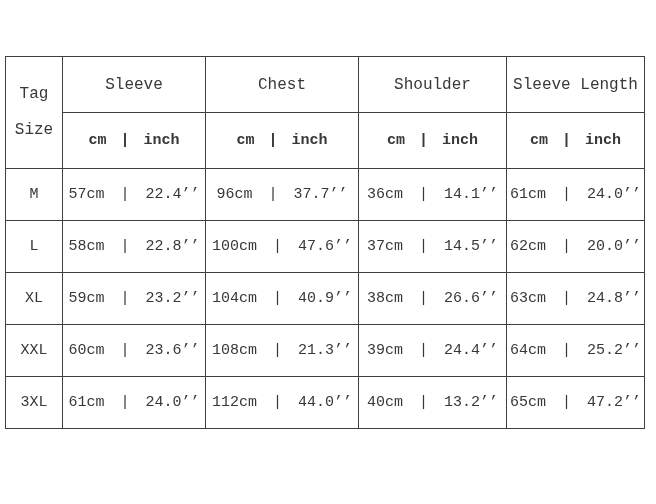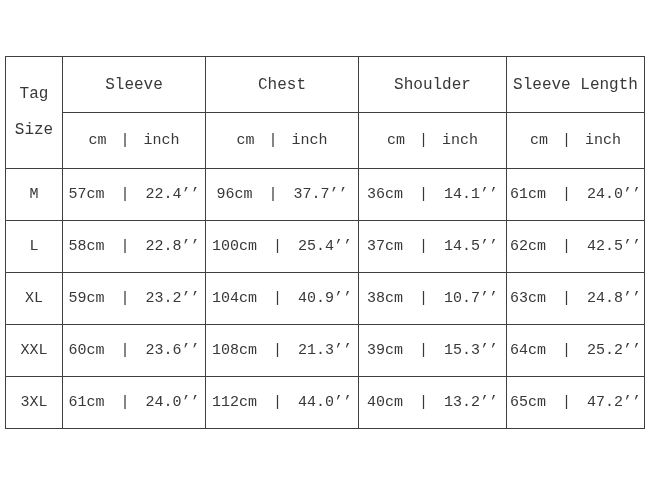--- a/index.html
+++ b/index.html
@@ -22,21 +22,21 @@
     white-space: pre;
     overflow: hidden;
   }
   .col-tag    { width: 57px;  }
   .col-length { width: 143px; }
   .col-chest  { width: 153px; }
   .col-shoulder { width: 148px; }
   .col-sleeve { width: 138px; }
 
   tr.header-row-1 th { height: 56px; font-size: 16px; }
-  tr.header-row-2 th { height: 56px; font-size: 15px; word-spacing: 5px; }
+  tr.header-row-2 th { height: 56px; font-size: 15px; word-spacing: 5px; font-weight: bold; }
   tr.data-row td     { height: 52px; font-size: 15px; word-spacing: 7px; }
 
   th.tag-size-cell {
     font-size: 16px;
     line-height: 2.2;
     white-space: normal;
     word-spacing: normal;
     padding: 0 6px;
     margin-top: 20px;
   }
@@ -70,36 +70,36 @@
     <tr class="data-row">
       <td class="size-label-cell">M</td>
       <td>57cm | 22.4’’</td>
       <td>96cm | 37.7’’</td>
       <td>36cm | 14.1’’</td>
       <td>61cm | 24.0’’</td>
     </tr>
     <tr class="data-row">
       <td class="size-label-cell">L</td>
       <td>58cm | 22.8’’</td>
-      <td>100cm | 25.4’’</td>
+      <td>100cm | 47.6’’</td>
       <td>37cm | 14.5’’</td>
-      <td>62cm | 42.5’’</td>
+      <td>62cm | 20.0’’</td>
     </tr>
     <tr class="data-row">
       <td class="size-label-cell">XL</td>
       <td>59cm | 23.2’’</td>
       <td>104cm | 40.9’’</td>
-      <td>38cm | 10.7’’</td>
+      <td>38cm | 26.6’’</td>
       <td>63cm | 24.8’’</td>
     </tr>
     <tr class="data-row">
       <td class="size-label-cell">XXL</td>
       <td>60cm | 23.6’’</td>
       <td>108cm | 21.3’’</td>
-      <td>39cm | 15.3’’</td>
+      <td>39cm | 24.4’’</td>
       <td>64cm | 25.2’’</td>
     </tr>
     <tr class="data-row">
       <td class="size-label-cell">3XL</td>
       <td>61cm | 24.0’’</td>
       <td>112cm | 44.0’’</td>
       <td>40cm | 13.2’’</td>
       <td>65cm | 47.2’’</td>
     </tr>
   </tbody>

